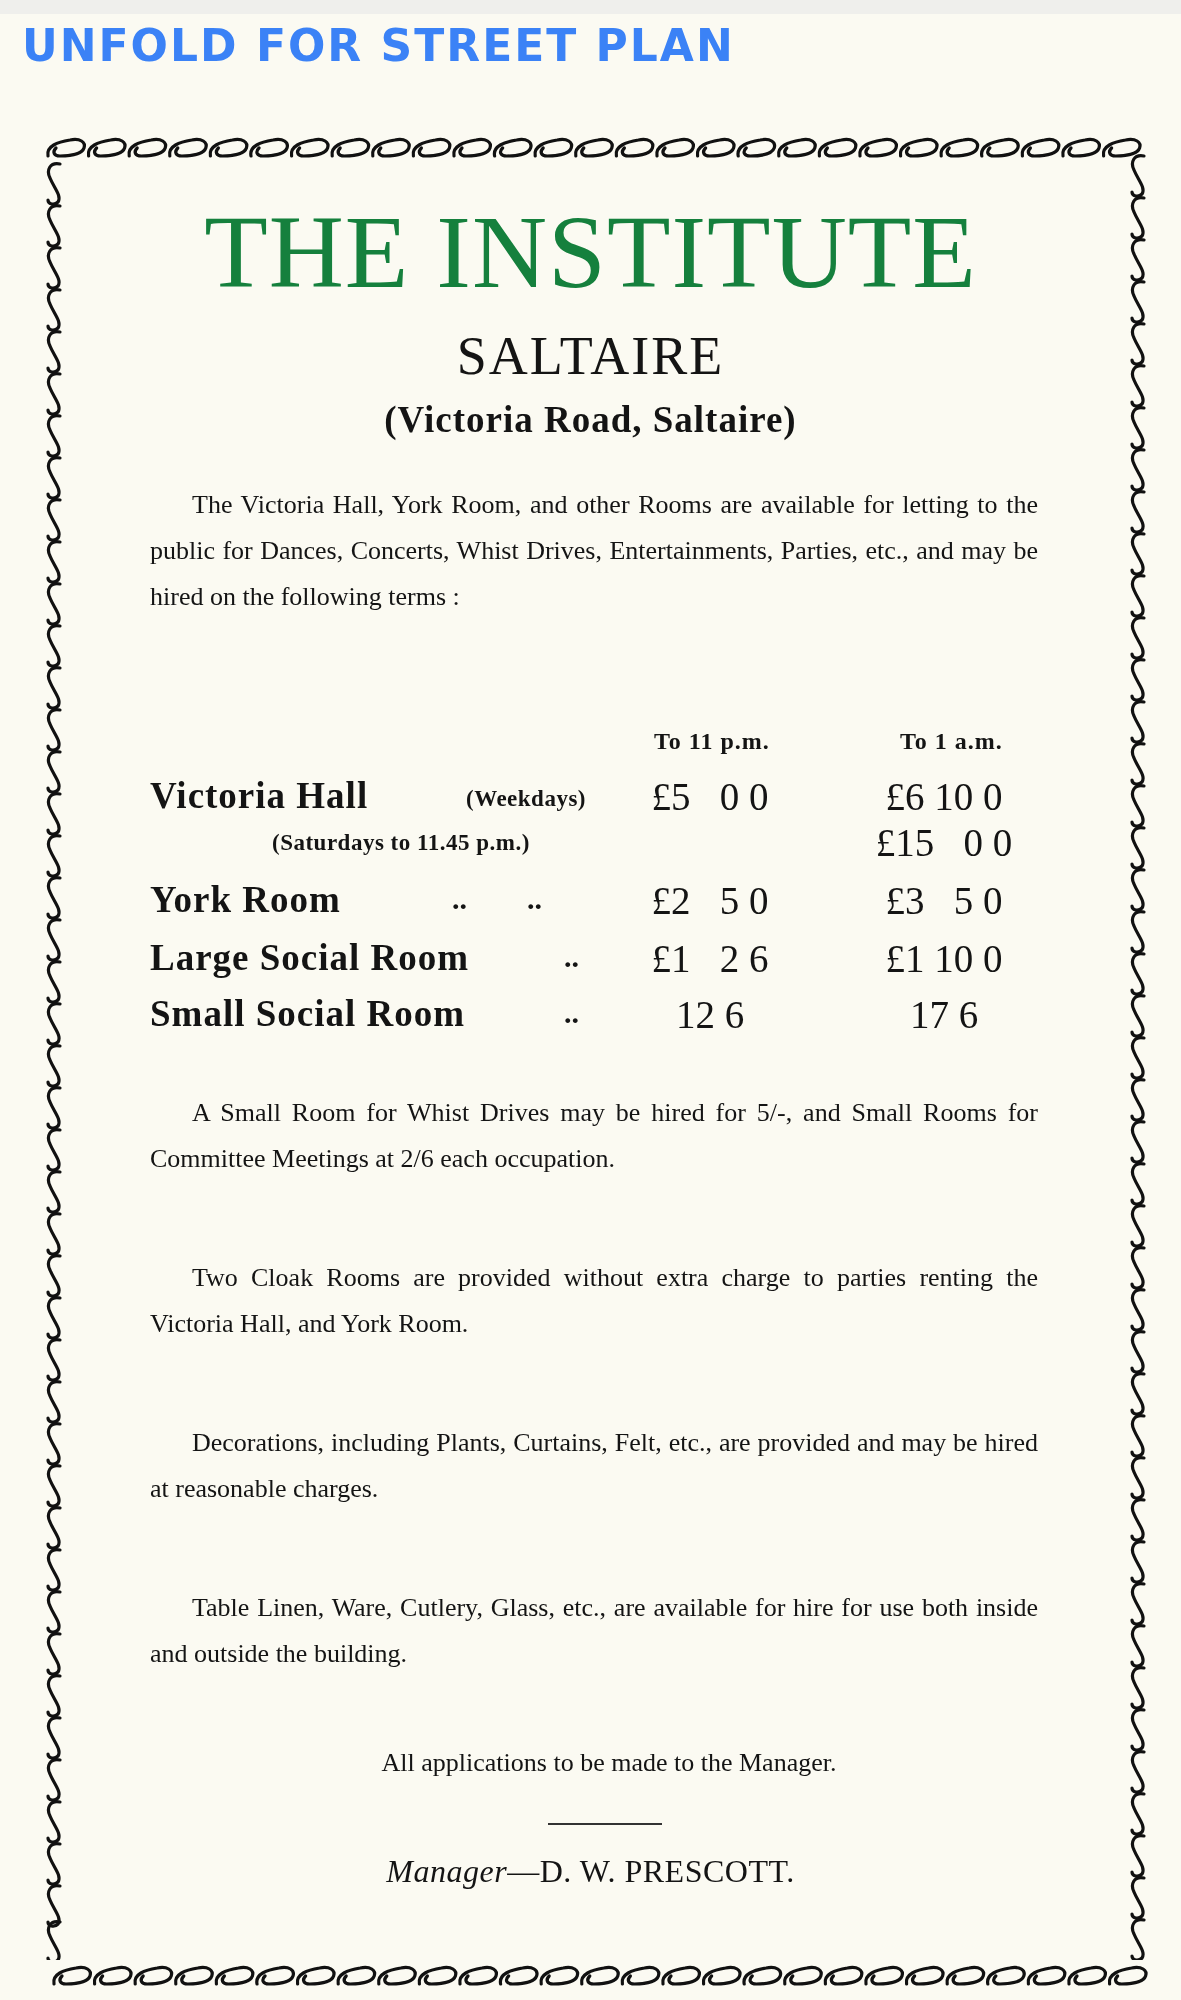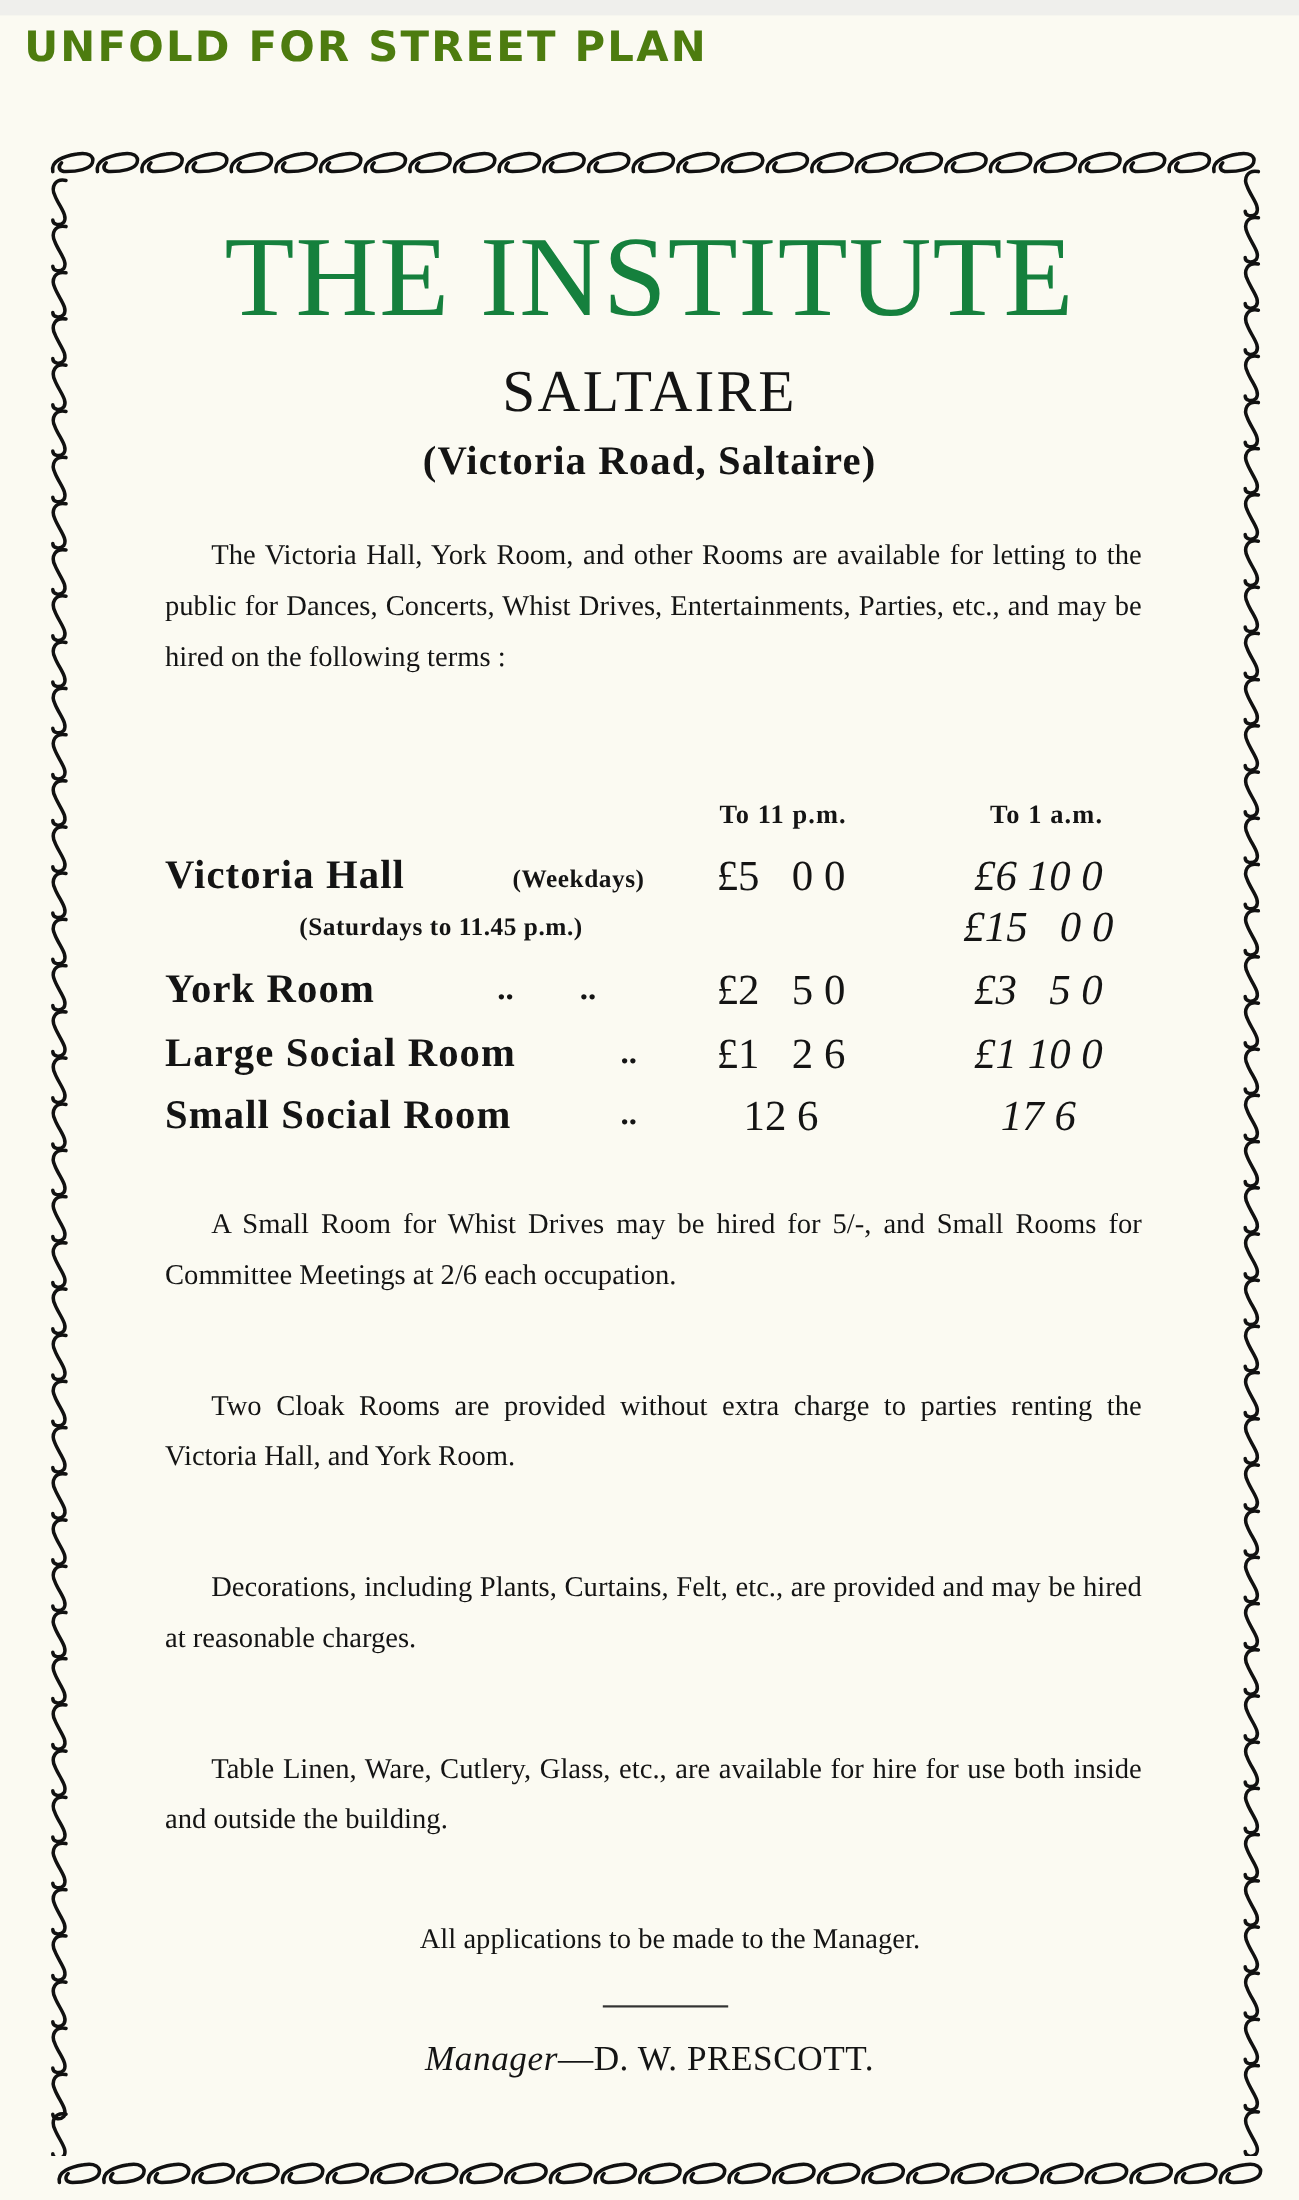--- a/index.html
+++ b/index.html
@@ -6,21 +6,21 @@
   body {
     width: 1181px; height: 2000px; position: relative; overflow: hidden;
     background: #fbfaf2;
     font-family: "Liberation Serif", "DejaVu Serif", serif;
     color: #141414;
   }
   .top-strip { position: absolute; left: 0; top: 0; width: 1181px; height: 14px; background: #efefec; }
   .unfold {
     position: absolute; left: 22px; top: 20px;
     font-family: "DejaVu Sans", "Liberation Sans", sans-serif;
-    font-weight: bold; font-size: 38px; letter-spacing: 2px; color: #4d7c0f;
+    font-weight: bold; font-size: 44px; letter-spacing: 2px; color: #3b82f6;
   }
 
   .title {
     position: absolute; left: 0; width: 1181px; top: 200px; text-align: center;
     font-size: 104px; line-height: 104px; letter-spacing: 1px; color: #15803d;
   }
   .subtitle {
     position: absolute; left: 0; width: 1181px; top: 326px; text-align: center;
     font-size: 54px; letter-spacing: 2px; line-height: 60px;
   }
@@ -46,21 +46,21 @@
     position: absolute; top: 0; font-size: 24px; font-weight: bold; letter-spacing: 1px;
   }
   .col-head.c1 { left: 504px; }
   .col-head.c2 { left: 750px; }
   .rate-row { position: absolute; left: 0; width: 888px; height: 50px; }
   .rate-name { position: absolute; left: 0; font-size: 37px; font-weight: bold; letter-spacing: 1px; }
   .rate-qual { position: absolute; font-size: 23px; font-weight: bold; letter-spacing: 0.5px; }
   .rate-dots { position: absolute; font-size: 30px; font-weight: bold; }
   .money { position: absolute; font-size: 39px; text-align: center; white-space: pre; }
   .m1 { left: 482px; width: 156px; }
-  .m2 { left: 700px; width: 188px; font-style: italic; }
+  .m2 { left: 700px; width: 188px; }
 
   .rule { position: absolute; left: 548px; top: 1823px; width: 114px; height: 2px; background: #333; }
   .signature {
     position: absolute; left: 0; width: 1181px; top: 1853px; text-align: center;
     font-size: 32px; letter-spacing: 0.5px;
   }
   .signature i { font-style: italic; }
 </style>
 </head>
 <body>

